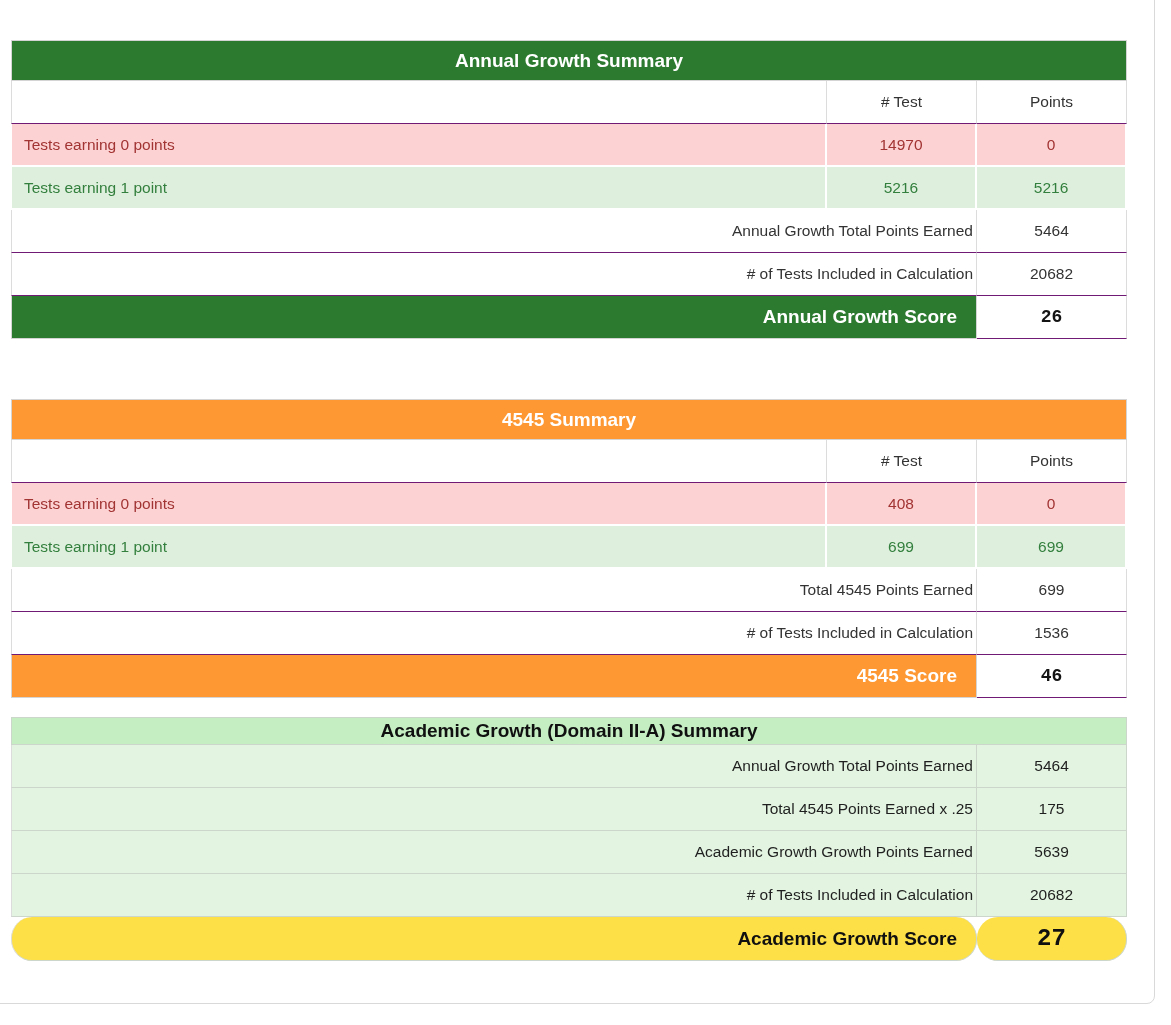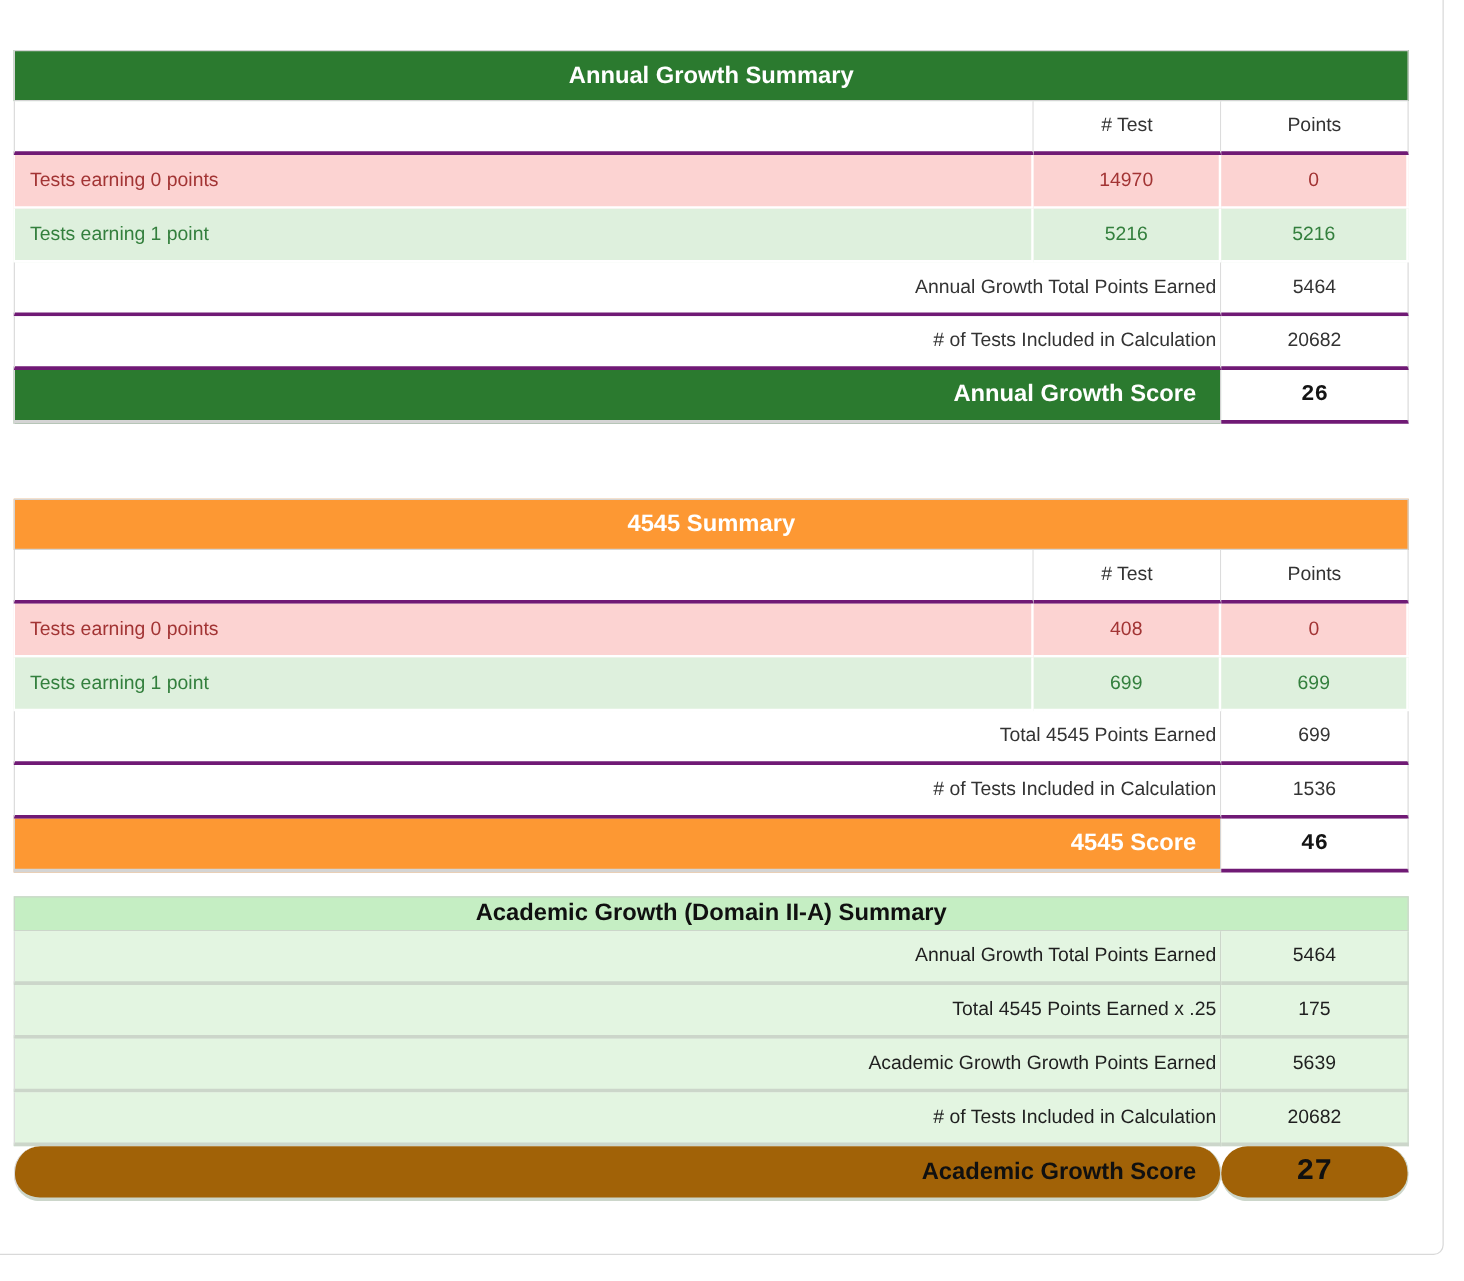--- a/index.html
+++ b/index.html
@@ -42,21 +42,21 @@
   col.c-label  { width: 816px; }
   col.c-test   { width: 150px; }
   col.c-points { width: 150px; }
 
   td {
     box-sizing: border-box;
     height: 43px;
     padding: 0 12px;
     vertical-align: middle;
     border-right: 1px solid #dcdcdc;
-    border-bottom: 3px solid #701a75;
+    border-bottom: 1px solid #701a75;
     background: #ffffff;
   }
   tr td:first-child { border-left: 1px solid #dcdcdc; }
 
   
   tr.title td {
     height: 41px;
     text-align: center;
     font-weight: bold;
     font-size: 19px;
@@ -103,21 +103,21 @@
   tr.score td.score-value {
     text-align: center;
     font-weight: bold;
     font-size: 18px;
     color: #141414;
     font-family: Liberation Mono, monospace;
   }
 
   
   .t3 td { background: #e3f5e1; border-color: #ccd6ca; color: #1f1f1f; }
-  .t3 tr.score td { background: #a16207; height: 44px; border-radius: 21px; }
+  .t3 tr.score td { background: #fde047; height: 44px; border-radius: 21px; }
   .t3 tr.score td.score-label { color: #101010; }
   .t3 tr.score td.score-value { font-size: 24px; color: #101010; }
 </style>
 </head>
 <body>
 
 <div class="panel"></div>
 
 <table class="tbl t1">
   <colgroup>

